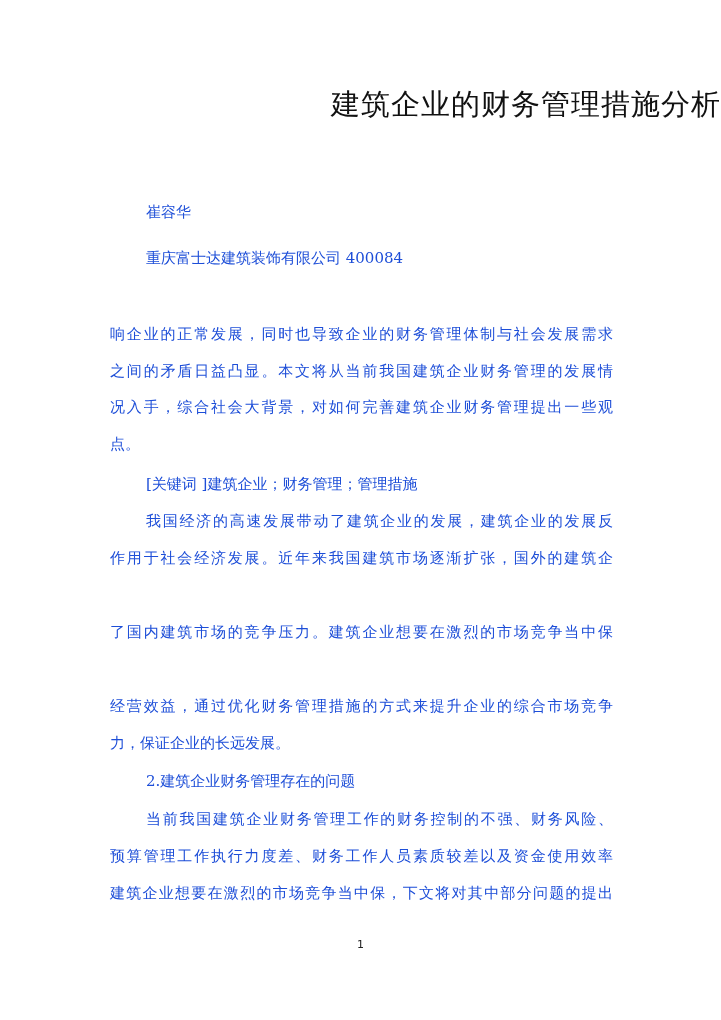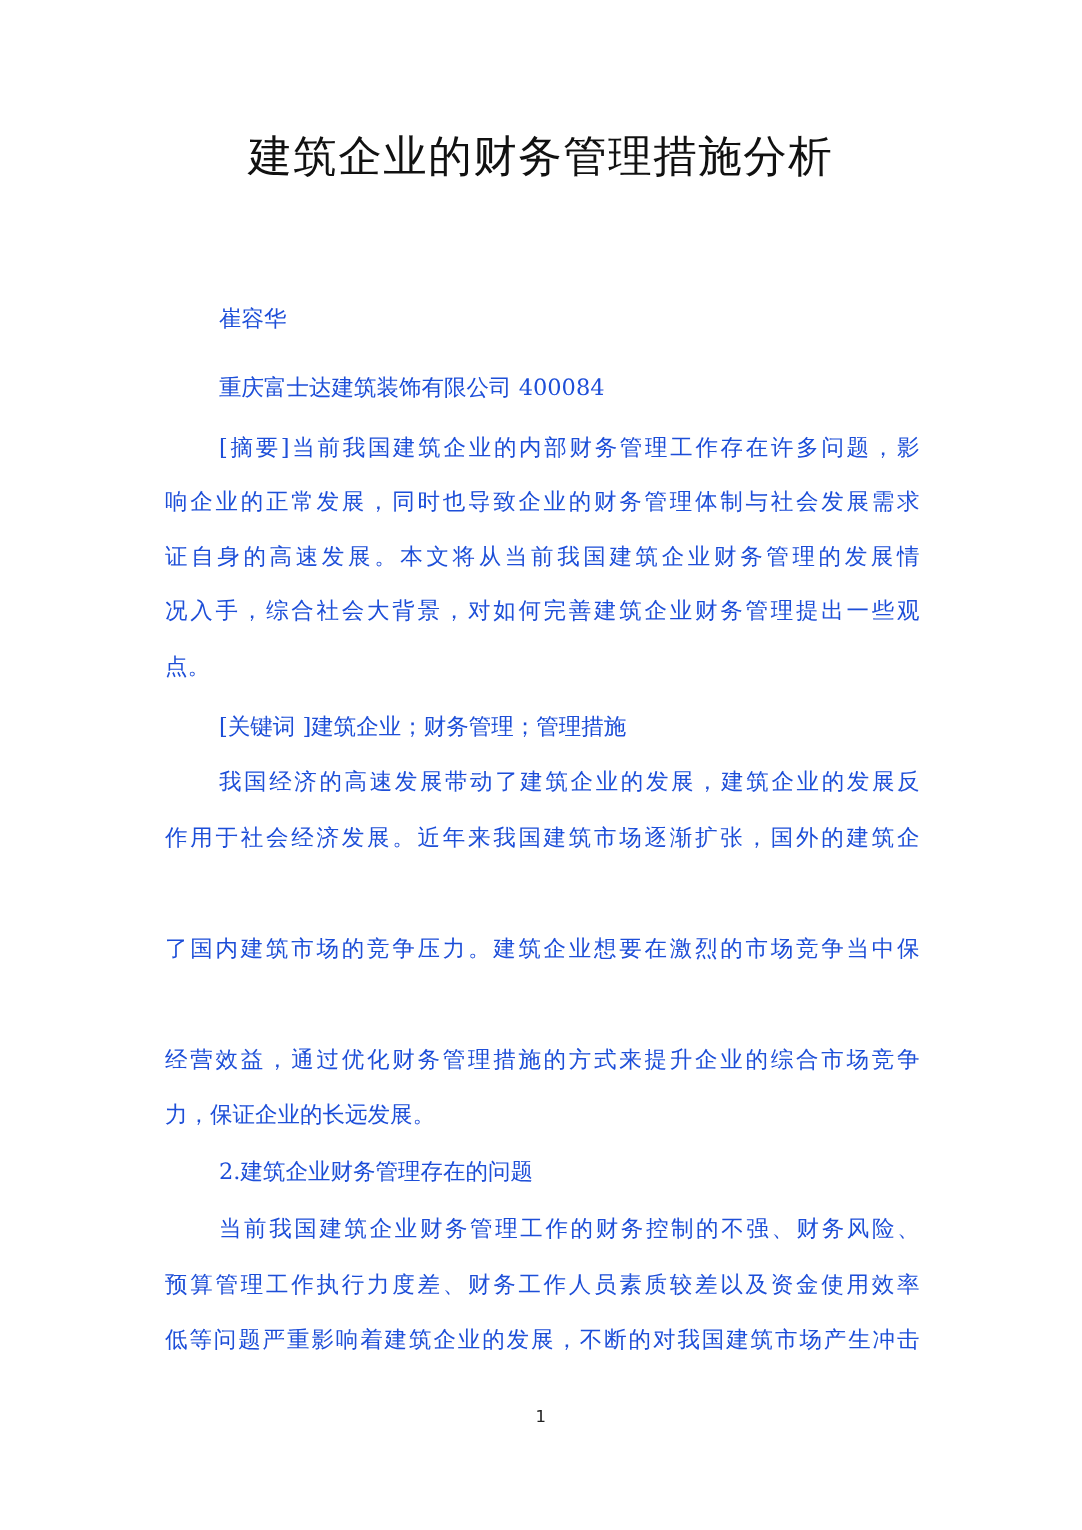--- a/index.html
+++ b/index.html
@@ -20,21 +20,21 @@
       left: 0; top: 0;
       width: 721px;
       height: 1020px;
       background: #ffffff;
     }
     .title {
       position: absolute;
       left: 0;
       width: 721px;
       top: 84px;
-      text-align: center;
+      text-align: right;
       font-size: 29px;
       line-height: 40px;
       letter-spacing: 1px;
       color: #111;
     }
     .line {
       position: absolute;
       left: 110px;
       width: 503px;
       font-size: 15px;
@@ -61,35 +61,34 @@
 </head>
 <body>
 
 <div class="page">
 
   <div class="title">建筑企业的财务管理措施分析</div>
 
   <div class="line indent noj" style="top:200px;">崔容华</div>
   <div class="line indent noj" style="top:246px;">重庆富士达建筑装饰有限公司 400084</div>
 
-  <div class="line indent" style="top:286px;">[摘要]当前我国建筑企业的内部财务管理工作存在许多问题，影</div>
   <div class="line" style="top:322px;">响企业的正常发展，同时也导致企业的财务管理体制与社会发展需求</div>
-  <div class="line" style="top:359px;">证自身的高速发展。本文将从当前我国建筑企业财务管理的发展情</div>
+  <div class="line" style="top:359px;">之间的矛盾日益凸显。本文将从当前我国建筑企业财务管理的发展情</div>
   <div class="line" style="top:395px;">况入手，综合社会大背景，对如何完善建筑企业财务管理提出一些观</div>
   <div class="line noj" style="top:432px;">点。</div>
 
   <div class="line indent noj" style="top:472px;">[关键词 ]建筑企业；财务管理；管理措施</div>
 
   <div class="line indent" style="top:509px;">我国经济的高速发展带动了建筑企业的发展，建筑企业的发展反</div>
   <div class="line" style="top:546px;">作用于社会经济发展。近年来我国建筑市场逐渐扩张，国外的建筑企</div>
   <div class="line" style="top:620px;">了国内建筑市场的竞争压力。建筑企业想要在激烈的市场竞争当中保</div>
   <div class="line" style="top:694px;">经营效益，通过优化财务管理措施的方式来提升企业的综合市场竞争</div>
   <div class="line noj" style="top:731px;">力，保证企业的长远发展。</div>
 
   <div class="line indent noj" style="top:769px;">2.建筑企业财务管理存在的问题</div>
 
   <div class="line indent" style="top:807px;">当前我国建筑企业财务管理工作的财务控制的不强、财务风险、</div>
   <div class="line" style="top:844px;">预算管理工作执行力度差、财务工作人员素质较差以及资金使用效率</div>
-  <div class="line" style="top:881px;">低等问题严重影响着建筑企业的发展，不断的对我国建筑市场产生冲击</div>
+  <div class="line" style="top:881px;">建筑企业想要在激烈的市场竞争当中保，下文将对其中部分问题的提出</div>
 
   <div class="pagenum" style="top:938px;">1</div>
 
 </div>
 
 </body></html>

